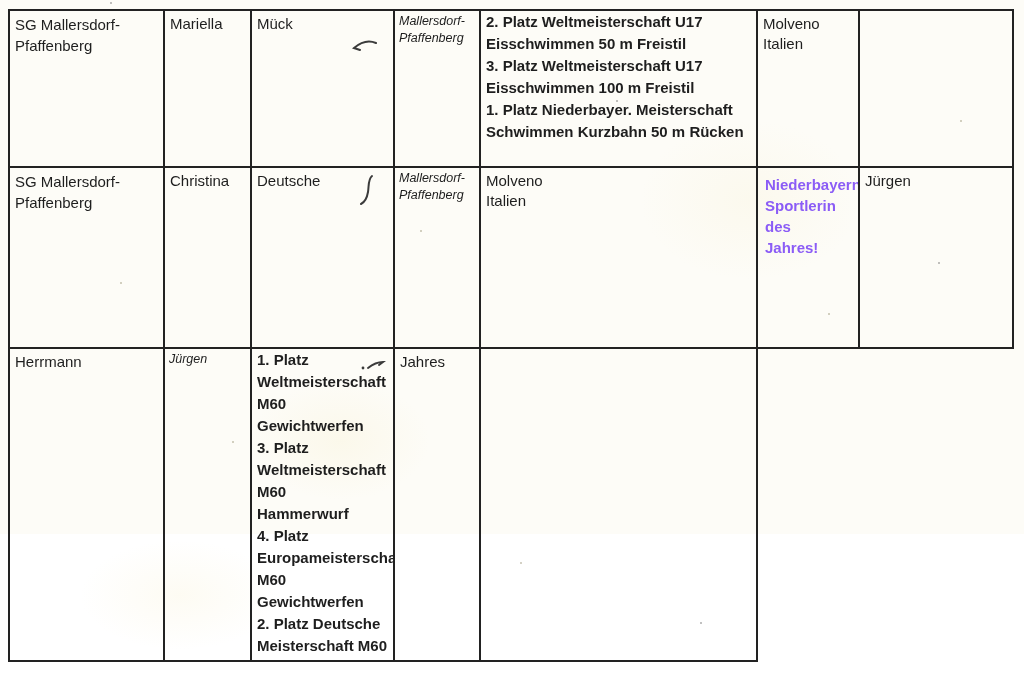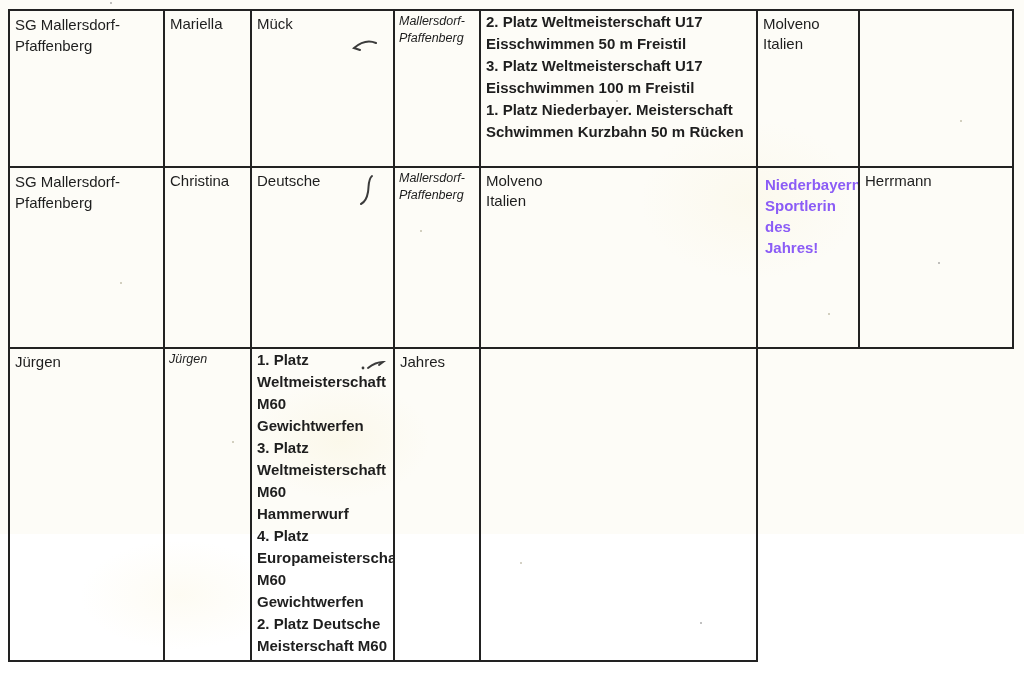--- a/index.html
+++ b/index.html
@@ -126,22 +126,22 @@
     <div class="cell name">Christina</div>
     <div class="cell name">Deutsche</div>
     <div class="cell residence">Mallersdorf-
 Pfaffenberg</div>
     <div class="cell location">Molveno
 Italien</div>
     <div class="cell note" style="color:#8b5cf6;">Niederbayerns
 Sportlerin des
 Jahres!</div>
 
+    <div class="cell name">Jürgen</div>
     <div class="cell name">Herrmann</div>
-    <div class="cell name">Jürgen</div>
     <div class="cell residence">Jürgen</div>
     <div class="cell achievements">1. Platz Weltmeisterschaft M60
 Gewichtwerfen
 3. Platz Weltmeisterschaft M60
 Hammerwurf
 4. Platz Europameisterschaft M60
 Gewichtwerfen
 2. Platz Deutsche Meisterschaft M60
 Hammerwurf (Frankfurt)
 3. Platz Deutsche Meisterschaft M60

